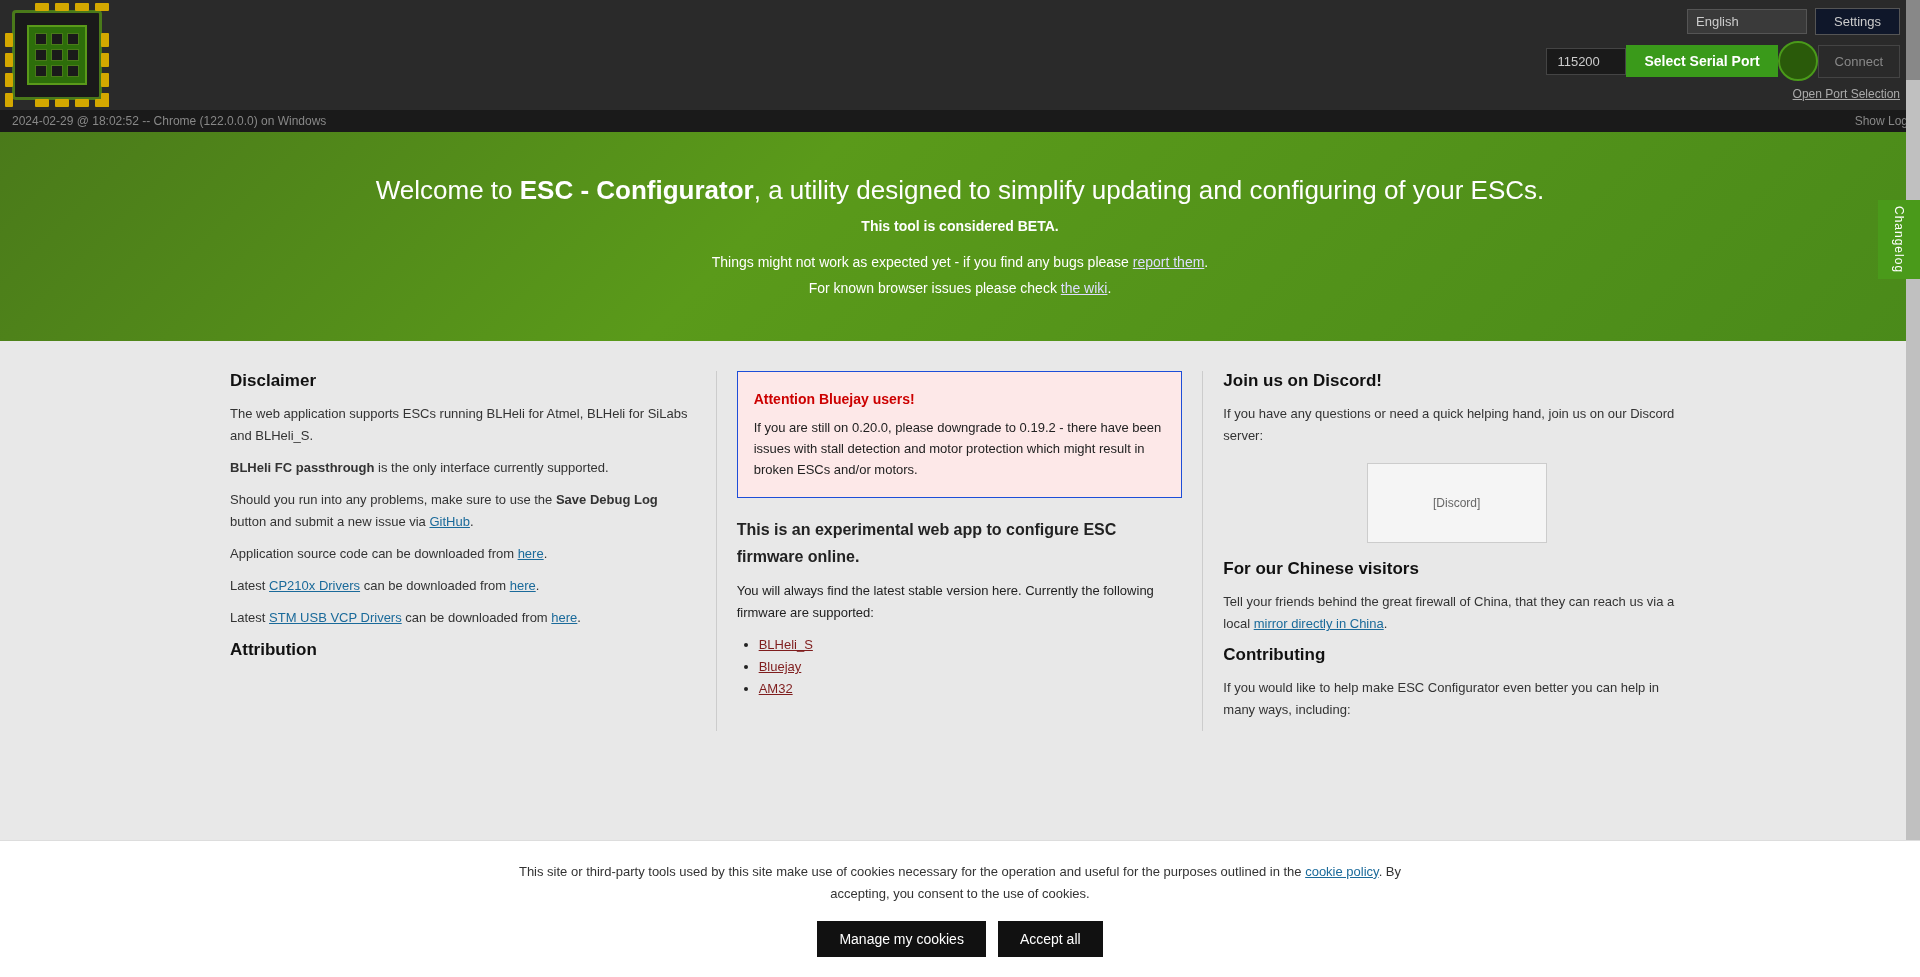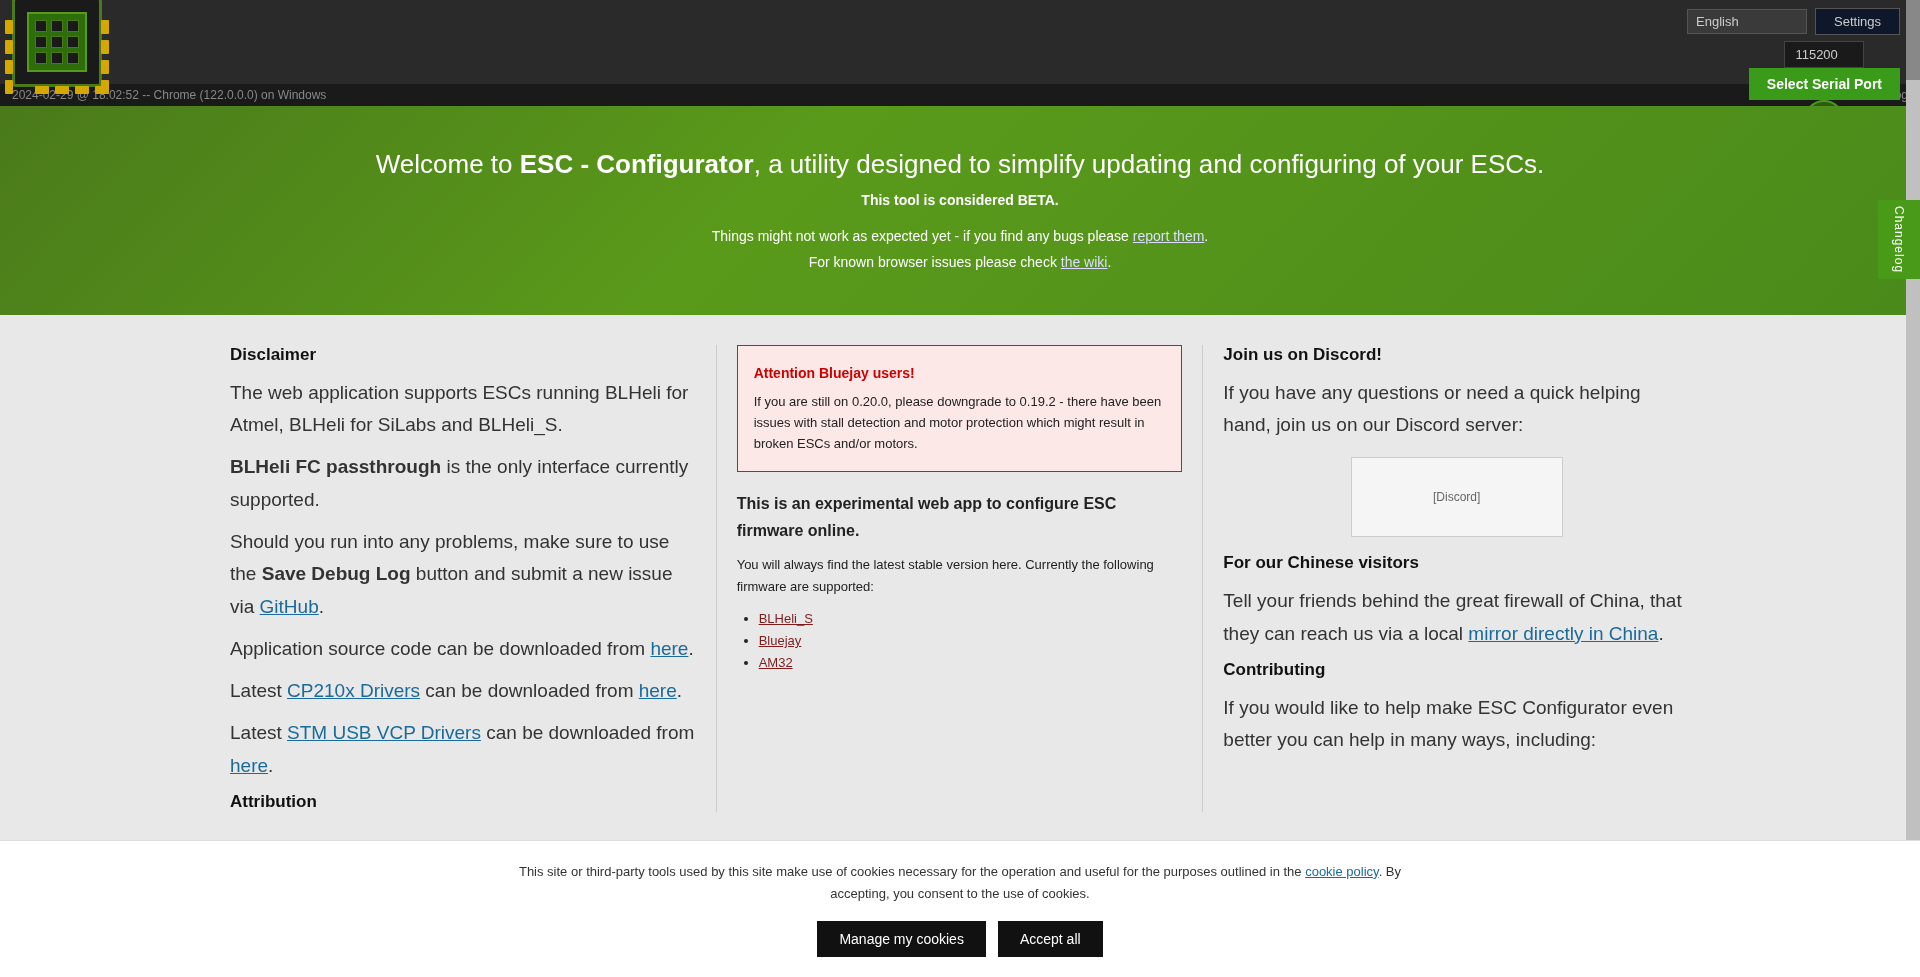--- a/index.html
+++ b/index.html
@@ -4,21 +4,21 @@
   <style>
     * { box-sizing: border-box; margin: 0; padding: 0; }
     body { font-family: Arial, sans-serif; font-size: 14px; background: #e8e8e8; color: #222; overflow-x: hidden; }
 
     
     #header {
       background: #2a2a2a;
       display: flex;
       align-items: center;
       padding: 8px 12px;
-      height: 84px;
+      height: 110px;
       position: relative;
     }
     #logo-area {
       display: flex;
       align-items: center;
     }
     #logo-chip {
       width: 90px;
       height: 90px;
       background: #1a1a1a;
@@ -96,21 +96,20 @@
       color: #ccc;
       border: 1px solid #555;
       padding: 5px 18px;
       cursor: pointer;
       font-size: 13px;
     }
     #port-row {
       display: flex;
       align-items: center;
       gap: 0;
-      flex-direction: column;
     }
     #baud-display {
       background: #1a1a1a;
       color: #ccc;
       border: 1px solid #444;
       padding: 5px 10px;
       font-size: 13px;
       min-width: 80px;
     }
     #select-serial-btn {
@@ -226,21 +225,21 @@
     .content-col:first-child { padding-left: 0; }
     .content-col:last-child { padding-right: 0; }
 
     h2.section-title {
       font-size: 17px;
       font-weight: bold;
       margin-bottom: 12px;
       color: #111;
     }
     .section-text {
-      font-size: 19px;
+      font-size: 13px;
       line-height: 1.7;
       color: #333;
       margin-bottom: 10px;
     }
     .section-text a {
       color: #1a6a9a;
     }
     .section-text strong {
       font-weight: bold;
     }
@@ -278,21 +277,21 @@
     }
     #firmware-list li a {
       color: #7f1d1d;
       text-decoration: underline;
     }
 
     
     #discord-placeholder {
       border: 1px solid #ccc;
       background: #f5f5f5;
-      width: 212px;
+      width: 180px;
       height: 80px;
       display: flex;
       align-items: center;
       justify-content: center;
       color: #666;
       font-size: 12px;
       margin: 16px auto;
     }
 
     .attribution-title {

